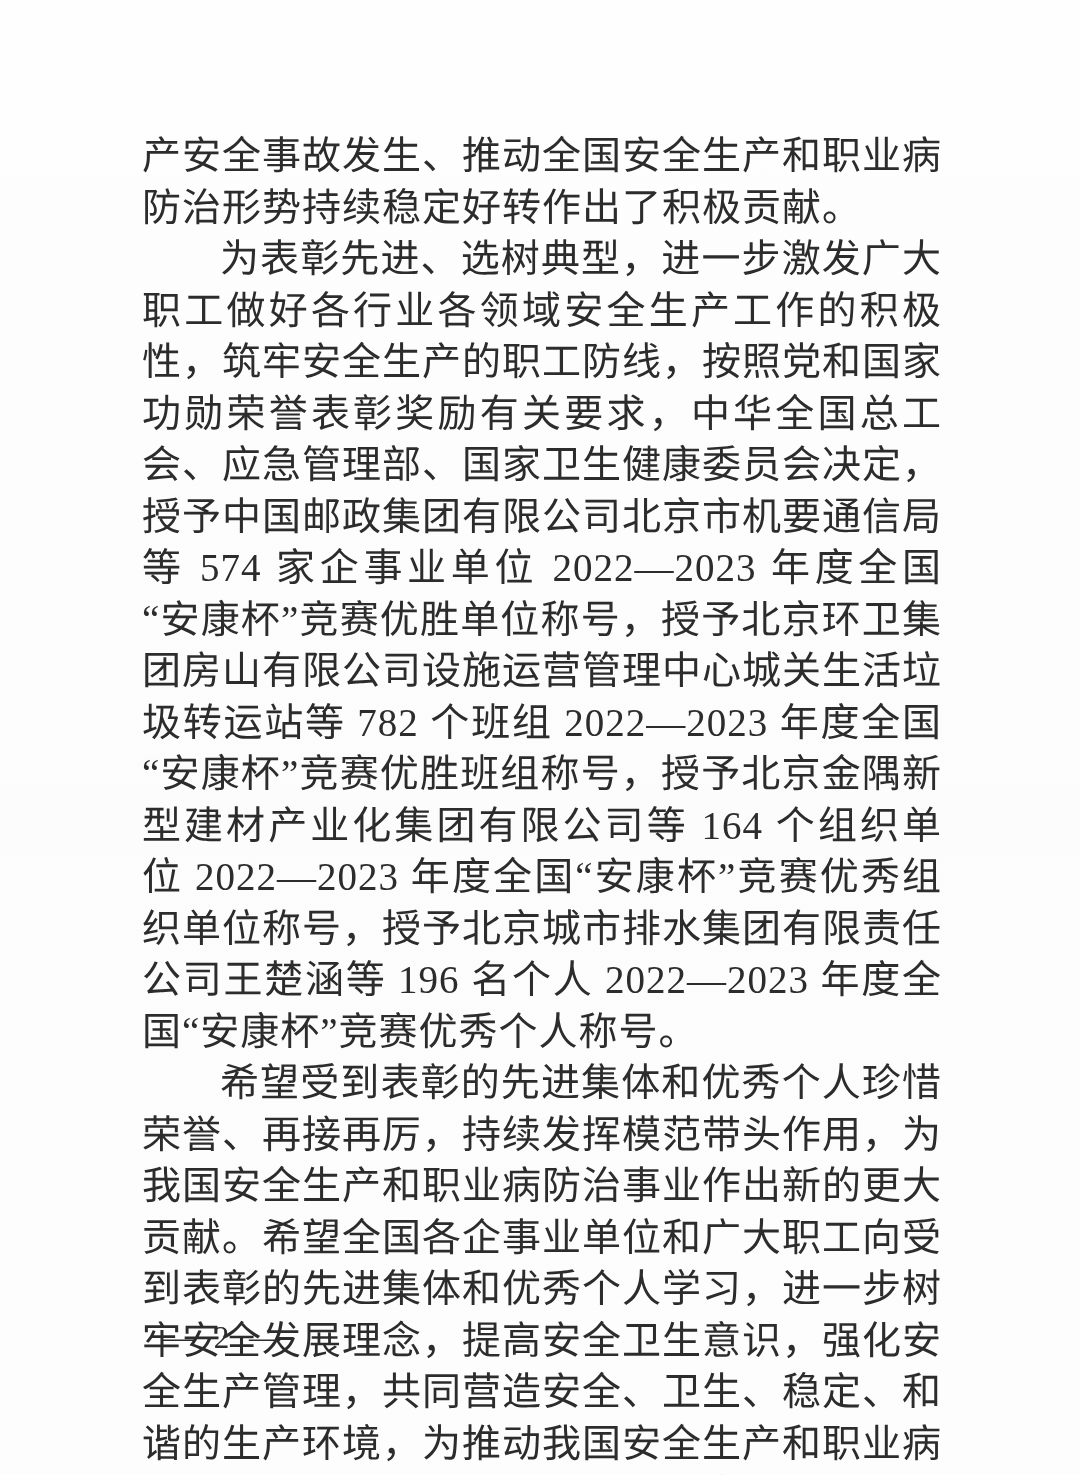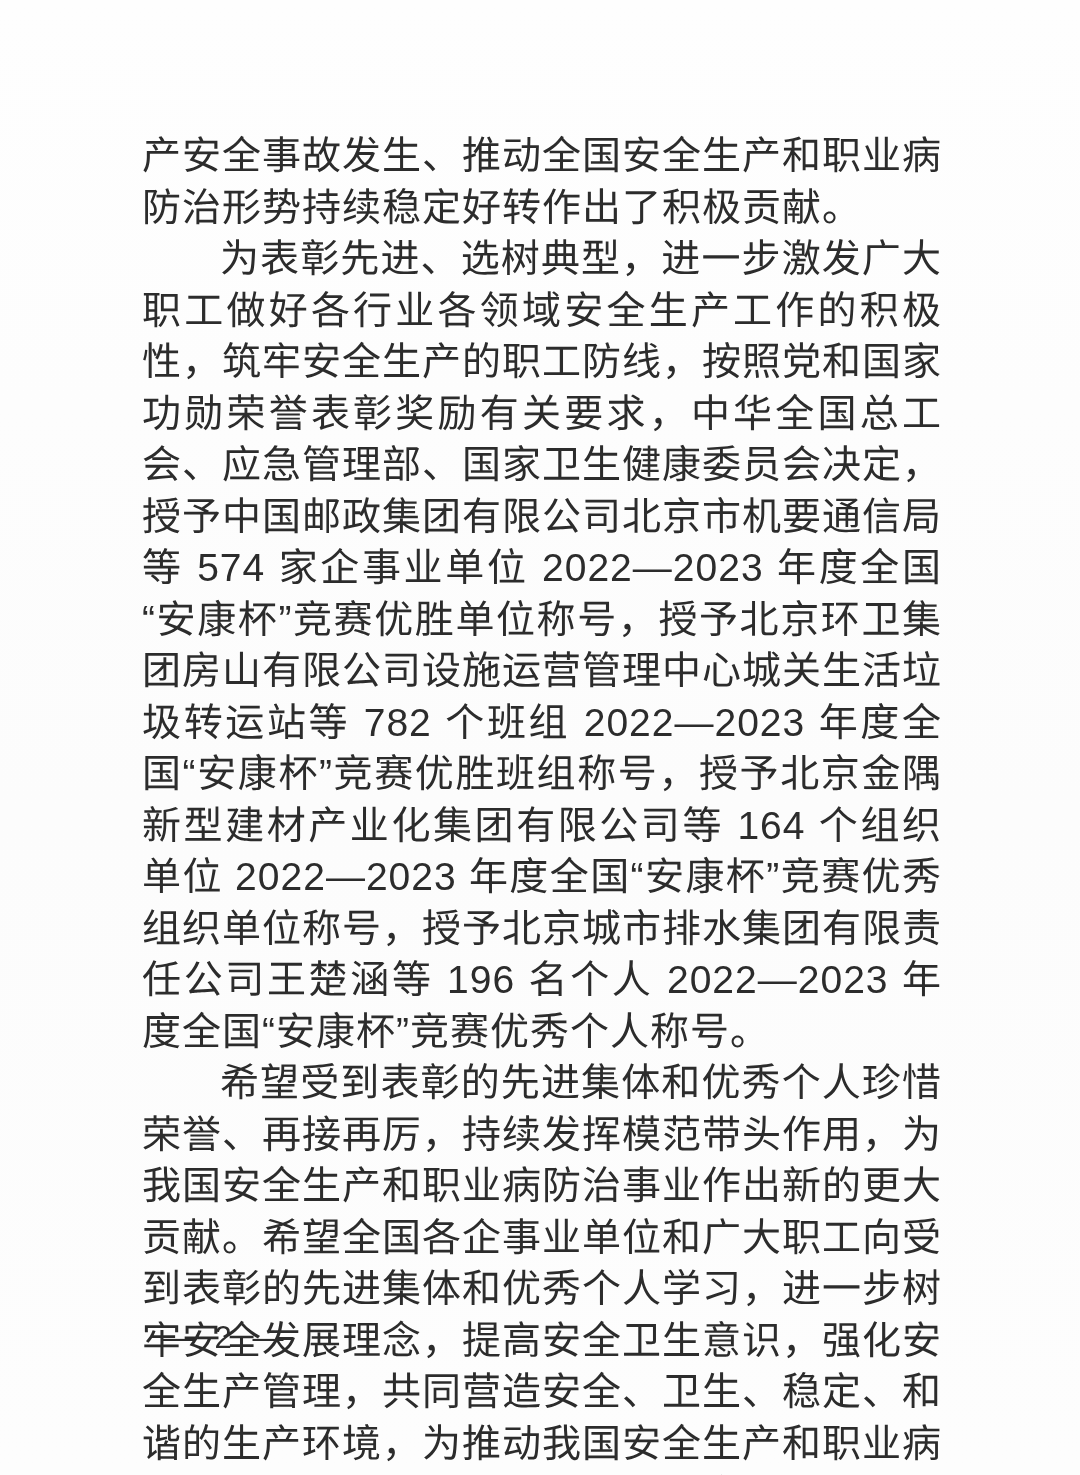--- a/index.html
+++ b/index.html
@@ -6,21 +6,21 @@
     margin: 0;
     padding: 0;
     background: #ffffff;
   }
   .page {
     position: relative;
     width: 1080px;
     height: 1475px;
     background: linear-gradient(180deg, #fefefe 0%, #fcfcfc 55%, #fdfdfd 100%);
     overflow: hidden;
-    font-family: Liberation Sans, sans-serif;
+    font-family: Liberation Serif, serif;
   }
   .content {
     position: absolute;
     left: 142px;
     top: 130px;
     width: 800px;
     color: #2c2c2c;
     font-size: 39px;
     line-height: 51.5px;
     text-align: justify;

